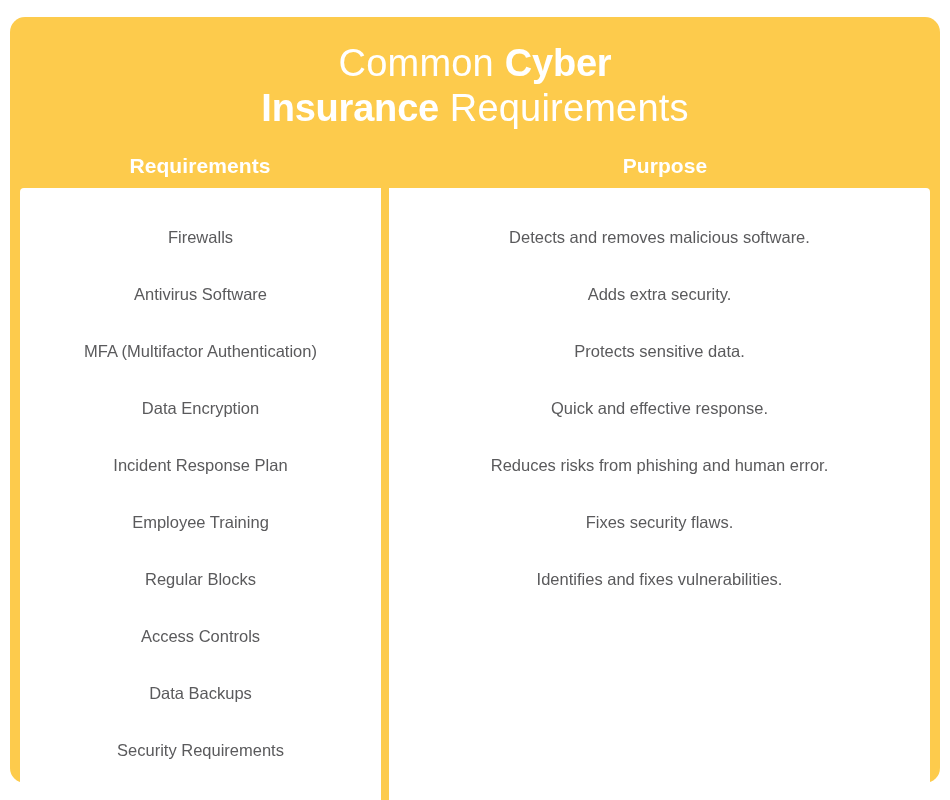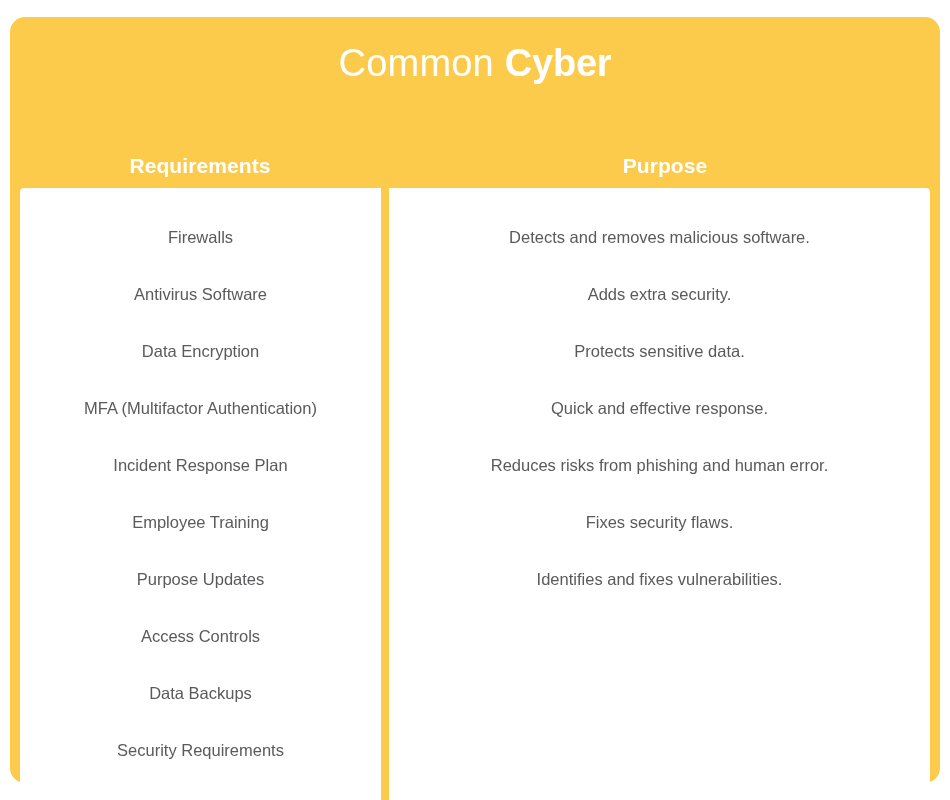--- a/index.html
+++ b/index.html
@@ -123,39 +123,40 @@
 
 <div class="canvas">
 
   <div class="card"></div>
 
   <div class="header">
 
     <div class="title">
       <span><span>Common </span><span class="strong">Cyber</span></span>
       <br>
+      <span><span class="strong">Insurance</span><span> Requirements</span></span>
     </div>
 
     <div class="col-headers">
       <div class="col-head left">Requirements</div>
       <div class="col-head right">Purpose</div>
     </div>
 
   </div>
 
   <div class="table-body">
 
     <div class="col col-left">
       <div class="cell">Firewalls</div>
       <div class="cell">Antivirus Software</div>
+      <div class="cell">MFA (Multifactor Authentication)</div>
       <div class="cell">Data Encryption</div>
-      <div class="cell">MFA (Multifactor Authentication)</div>
       <div class="cell">Incident Response Plan</div>
       <div class="cell">Employee Training</div>
-      <div class="cell">Purpose Updates</div>
+      <div class="cell">Regular Blocks</div>
       <div class="cell">Access Controls</div>
       <div class="cell">Data Backups</div>
       <div class="cell">Security Requirements</div>
     </div>
 
     <div class="divider"></div>
 
     <div class="col col-right">
       <div class="cell">Detects and removes malicious software.</div>
       <div class="cell">Adds extra security.</div>

